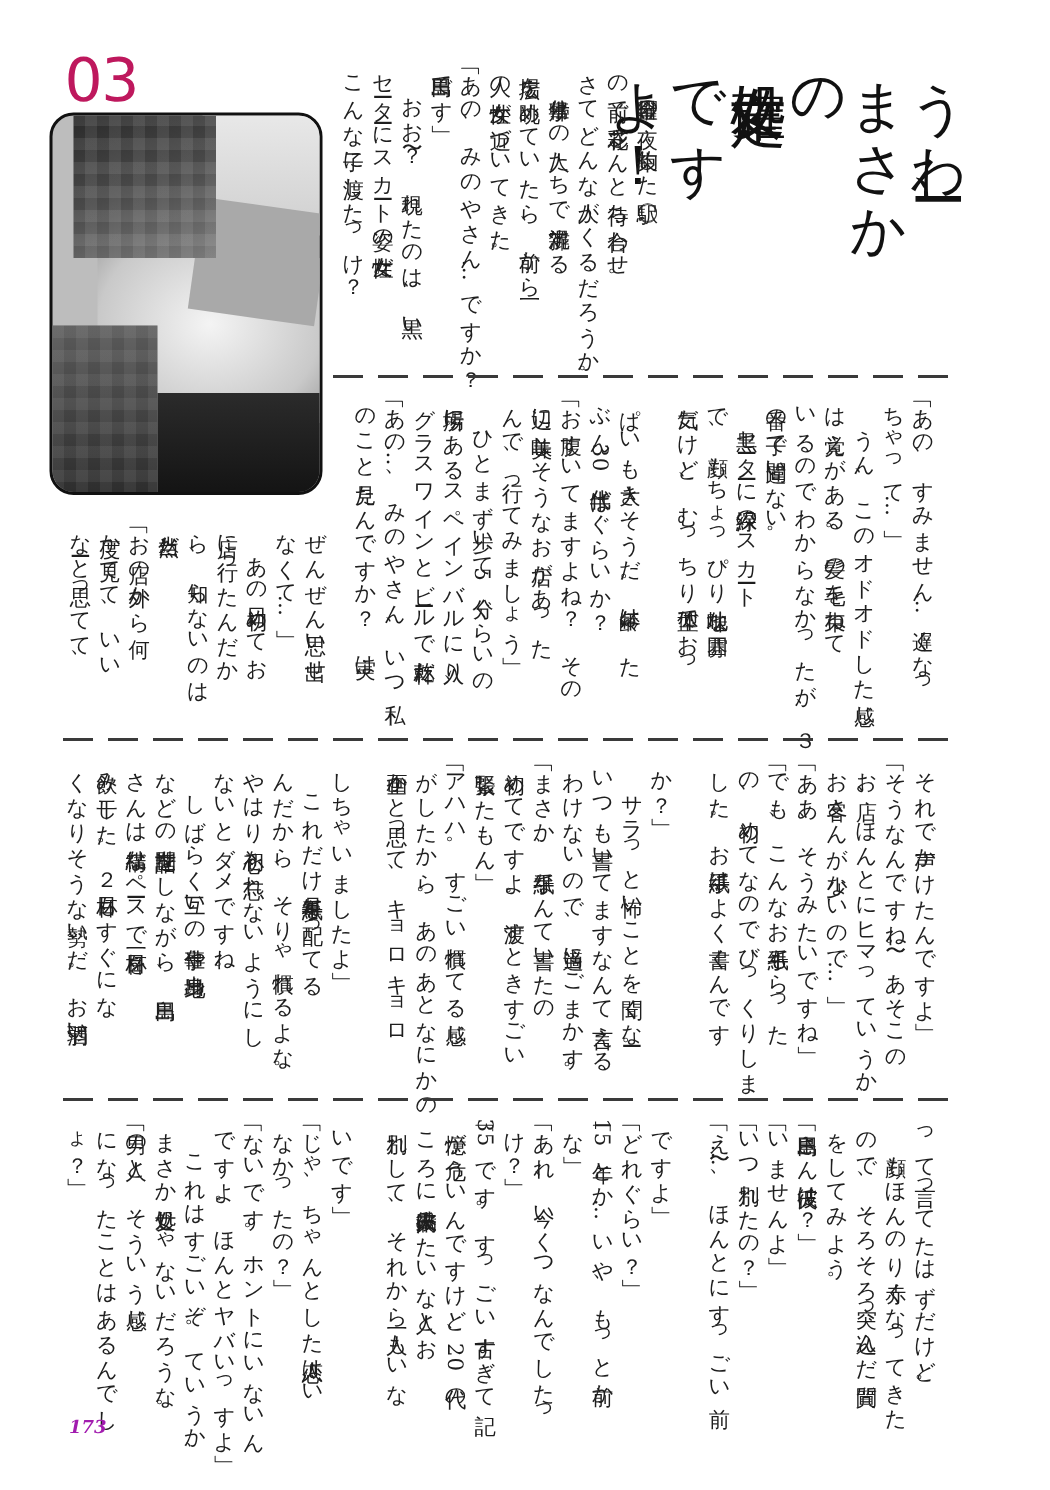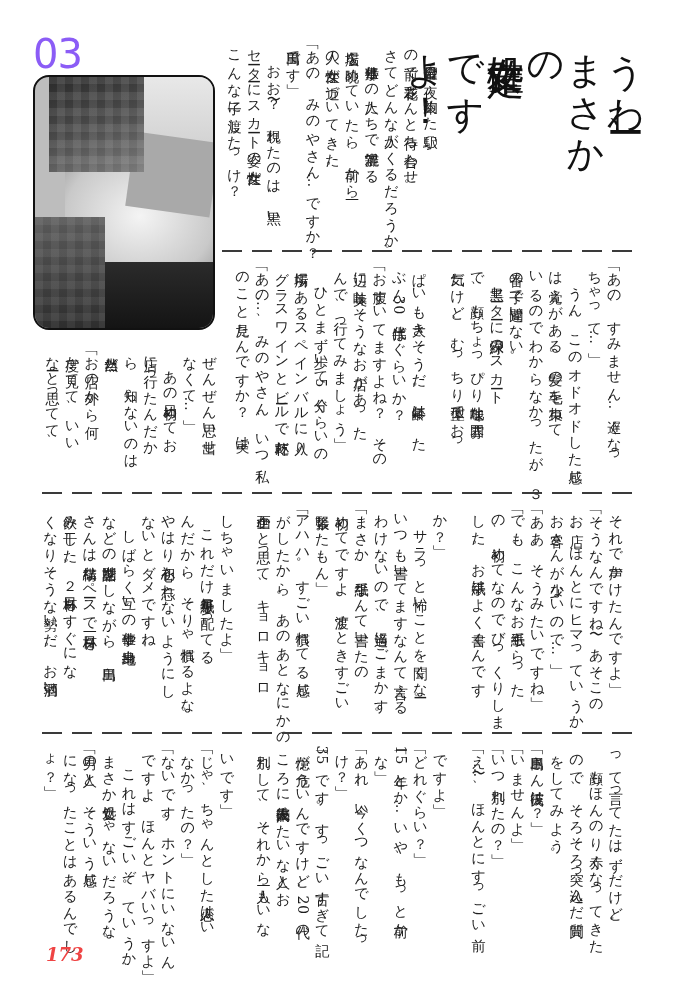--- a/index.html
+++ b/index.html
@@ -1,20 +1,20 @@
 <!DOCTYPE html>
 <html><head>
 <meta charset="utf-8">
 <style>
   html, body { margin: 0; padding: 0; background: #ffffff; }
   body { width: 700px; height: 993px; position: relative; overflow: hidden;
          font-family: "DejaVu Serif", "Liberation Serif", serif; color: #1a1a1a; }
 
-  .issue-number { position: absolute; left: 33px; top: 34px; font-family: "DejaVu Sans", "Liberation Sans", sans-serif;
-                  font-size: 40px; font-weight: 400; letter-spacing: -1px; line-height: 1; color: #8b5cf6; }
+  .issue-number { position: absolute; left: 43px; top: 34px; font-family: "DejaVu Sans", "Liberation Sans", sans-serif;
+                  font-size: 40px; font-weight: 400; letter-spacing: -1px; line-height: 1; color: #be185d; }
 
   .photo { position: absolute; left: 33px; top: 75px; width: 182px; height: 255px;
            border: 2px solid #111; border-radius: 16px; overflow: hidden; box-sizing: border-box;
            background: #bdbdbd; }
   .photo .blur-face { position: absolute; left: 14px; top: 0; width: 95px; height: 95px;
            background:
              repeating-linear-gradient(0deg, rgba(0,0,0,0.0) 0 8px, rgba(255,255,255,0.08) 8px 16px),
              repeating-linear-gradient(90deg, rgba(0,0,0,0.0) 0 8px, rgba(255,255,255,0.08) 8px 16px),
              linear-gradient(160deg, #2a2a2a, #4a4a4a 50%, #7a7a7a); }
   .photo .bg-light { position: absolute; left: 100px; top: 0; width: 80px; height: 80px;
@@ -37,21 +37,21 @@
   .headline span { display: block; }
 
   .vcol { position: absolute; writing-mode: vertical-rl; font-size: 14.2px; line-height: 19.6px;
           letter-spacing: 0.6px; color: #1e1e1e; white-space: pre; }
 
   .divider { position: absolute; height: 0; border-top: 1.6px dashed #333; }
   .divider.dash { border: none; height: 2px;
      background: repeating-linear-gradient(90deg, #3a3a3a 0 20px, transparent 20px 30px); }
 
   .page-number { position: absolute; left: 46px; top: 944px; font-family: "DejaVu Serif", "Liberation Serif", serif;
-                 font-style: italic; font-weight: 700; font-size: 18px; color: #ef4444; }
+                 font-style: italic; font-weight: 700; font-size: 12px; color: #a21caf; }
 </style>
 </head>
 <body>
 
 <div class="issue-number">03</div>
 
 <div class="photo">
   <div class="bg-light"></div>
   <div class="shirt"></div>
   <div class="paper"></div>

